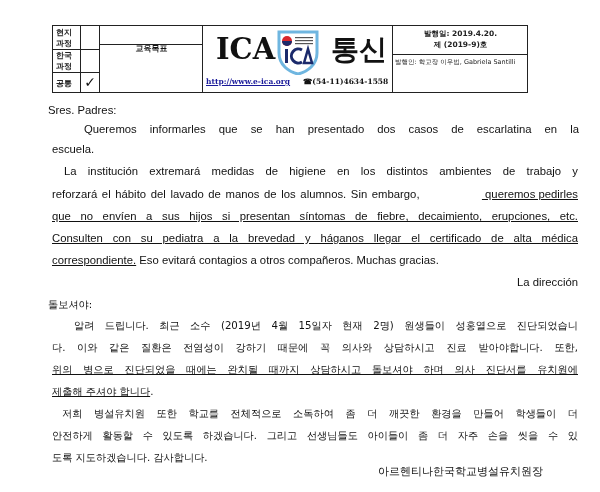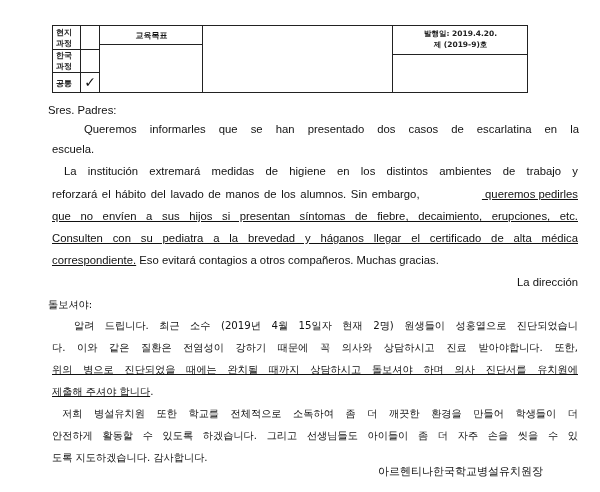--- a/index.html
+++ b/index.html
@@ -54,28 +54,48 @@
   </div>
   <div class="cell lab" style="left:0;top:24px;width:27px;height:22px;">
     <div>한국</div>
     <div>과정</div>
   </div>
   <div class="cell lab" style="left:0;top:52px;width:27px;height:14px;">
     <div>공통</div>
   </div>
   <div class="cell" style="left:28px;top:47px;width:18px;height:19px;text-align:center;font-size:14px;line-height:19px;">✓</div>
 
-  <div class="cell goal-title" style="left:47px;top:4px;width:103px;">교육목표</div>
+  <div class="cell goal-title" style="left:47px;top:17px;width:103px;">교육목표</div>
 
+  <div class="cell" style="left:150px;top:0;width:189px;height:66px;">
+    <div class="ica-text">ICA</div>
+    <div style="position:absolute;left:73px;top:3px;width:44px;height:46px;">
+      <svg width="44" height="46" viewBox="0 0 44 46">
+        <path d="M3 3 H41 V24 C41 36 31 43 22 45 C13 43 3 36 3 24 Z" fill="#ffffff" stroke="#6fb6e0" stroke-width="3"></path>
+        <circle cx="11" cy="12" r="5" fill="#d9262b"></circle>
+        <path d="M6 12 A5 5 0 0 0 16 12 Z" fill="#1b2a6b"></path>
+        <rect x="19" y="8" width="18" height="1.2" fill="#555"></rect>
+        <rect x="19" y="11" width="18" height="1.2" fill="#555"></rect>
+        <rect x="19" y="14" width="18" height="1.2" fill="#555"></rect>
+        <rect x="9" y="20" width="3" height="14" fill="#1b2a6b"></rect>
+        <path d="M26 21 A7 7 0 1 0 26 33" fill="none" stroke="#1b2a6b" stroke-width="3"></path>
+        <path d="M28 34 L32 20 L36 34 Z" fill="none" stroke="#1b2a6b" stroke-width="2.5"></path>
+      </svg>
+    </div>
+    <div class="tongsin">통신</div>
+    <a class="url">http://www.e-ica.org</a>
+    <div class="phone">☎(54-11)4634-1558</div>
+  </div>
 
   <div class="cell" style="left:340px;top:2px;width:135px;">
     <div class="info-top">발행일:  2019.4.20.</div>
     <div class="info-top">제 (2019-9)호</div>
   </div>
   <div class="cell" style="left:340px;top:31px;width:135px;">
+    <div class="info-bot">발행인: 학교장 이우범, Gabriela Santilli</div>
   </div>
 </div>
 
 <div class="body-text" style="top:0;">
   <div class="line" style="left:-4px;top:104px;">Sres. Padres:</div>
   <div class="line just" style="left:32px;top:123px;width:495px;">Queremos informarles que se han presentado dos casos de escarlatina en la</div>
   <div class="line" style="left:0;top:143px;">escuela.</div>
   <div class="line just" style="left:12px;top:165px;width:514px;">La institución extremará medidas de higiene en los distintos ambientes de trabajo y</div>
   <div class="line" style="left:0;top:188px;width:526px;display:flex;justify-content:space-between;">
     <span style="word-spacing:1.5px;">reforzará el hábito del lavado de manos de los alumnos. Sin embargo,</span>

